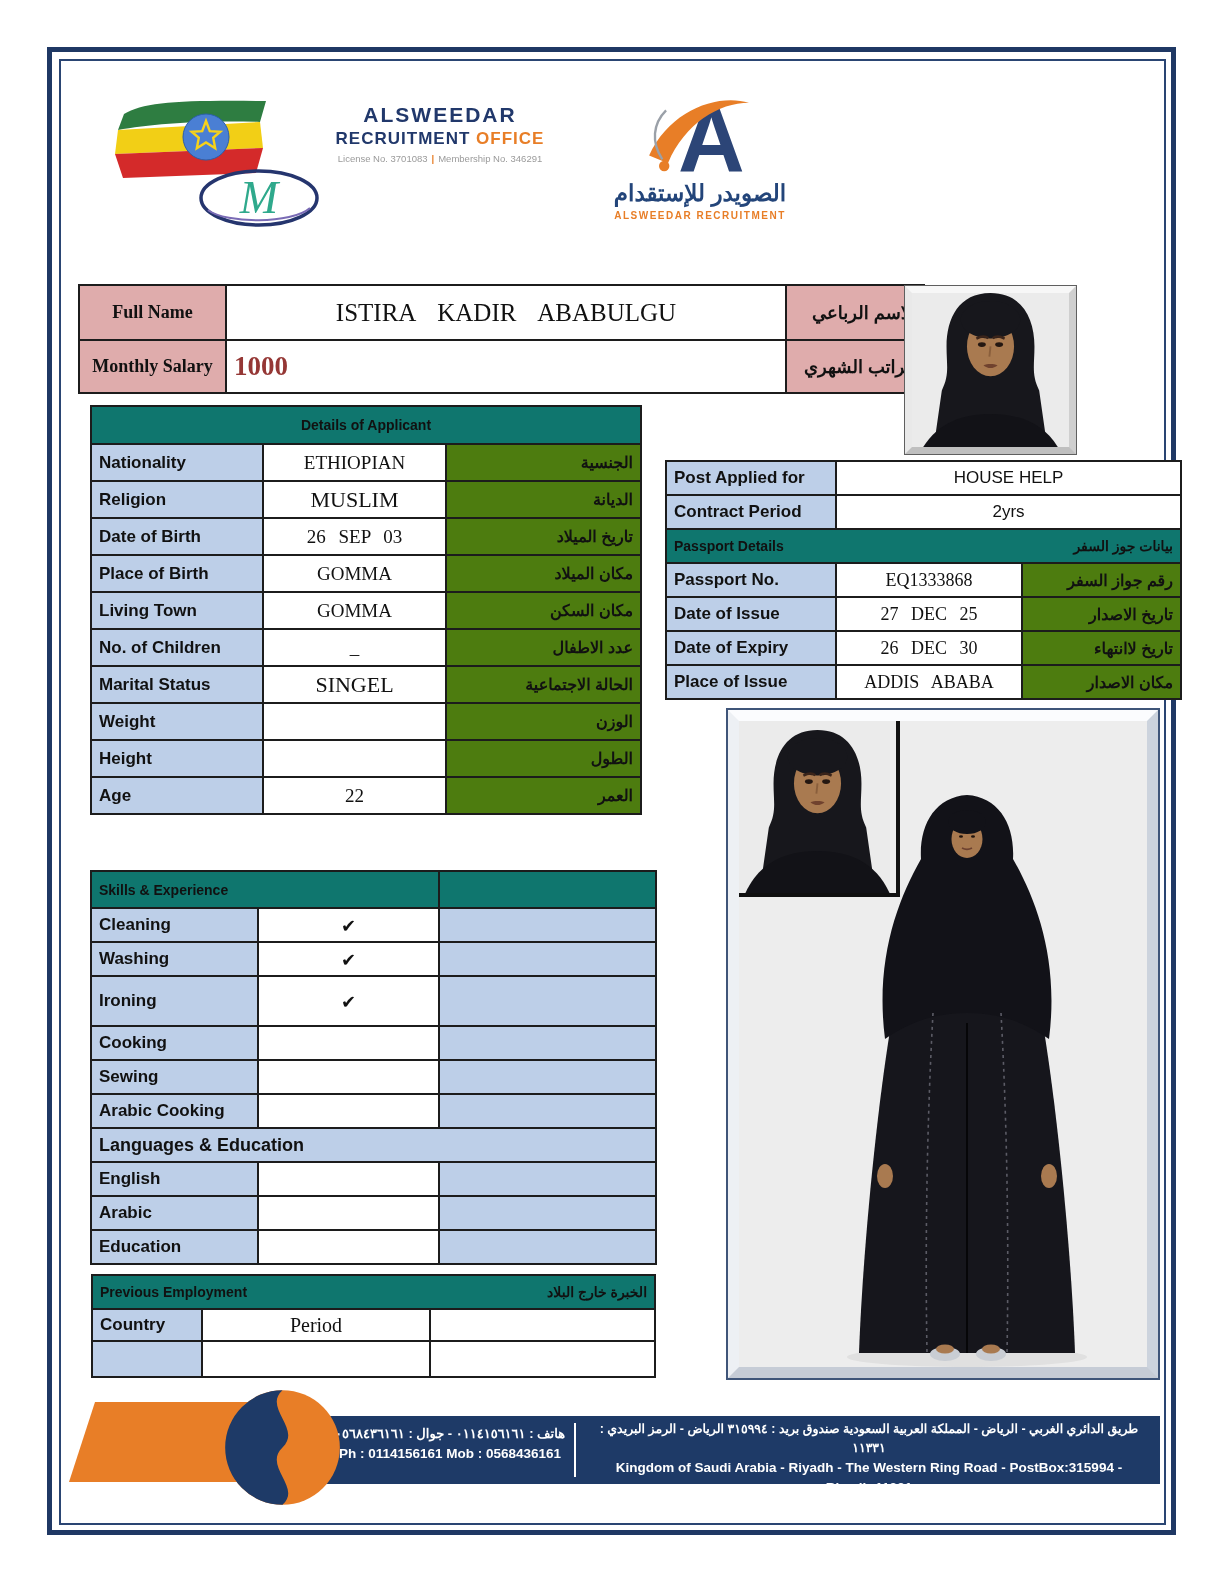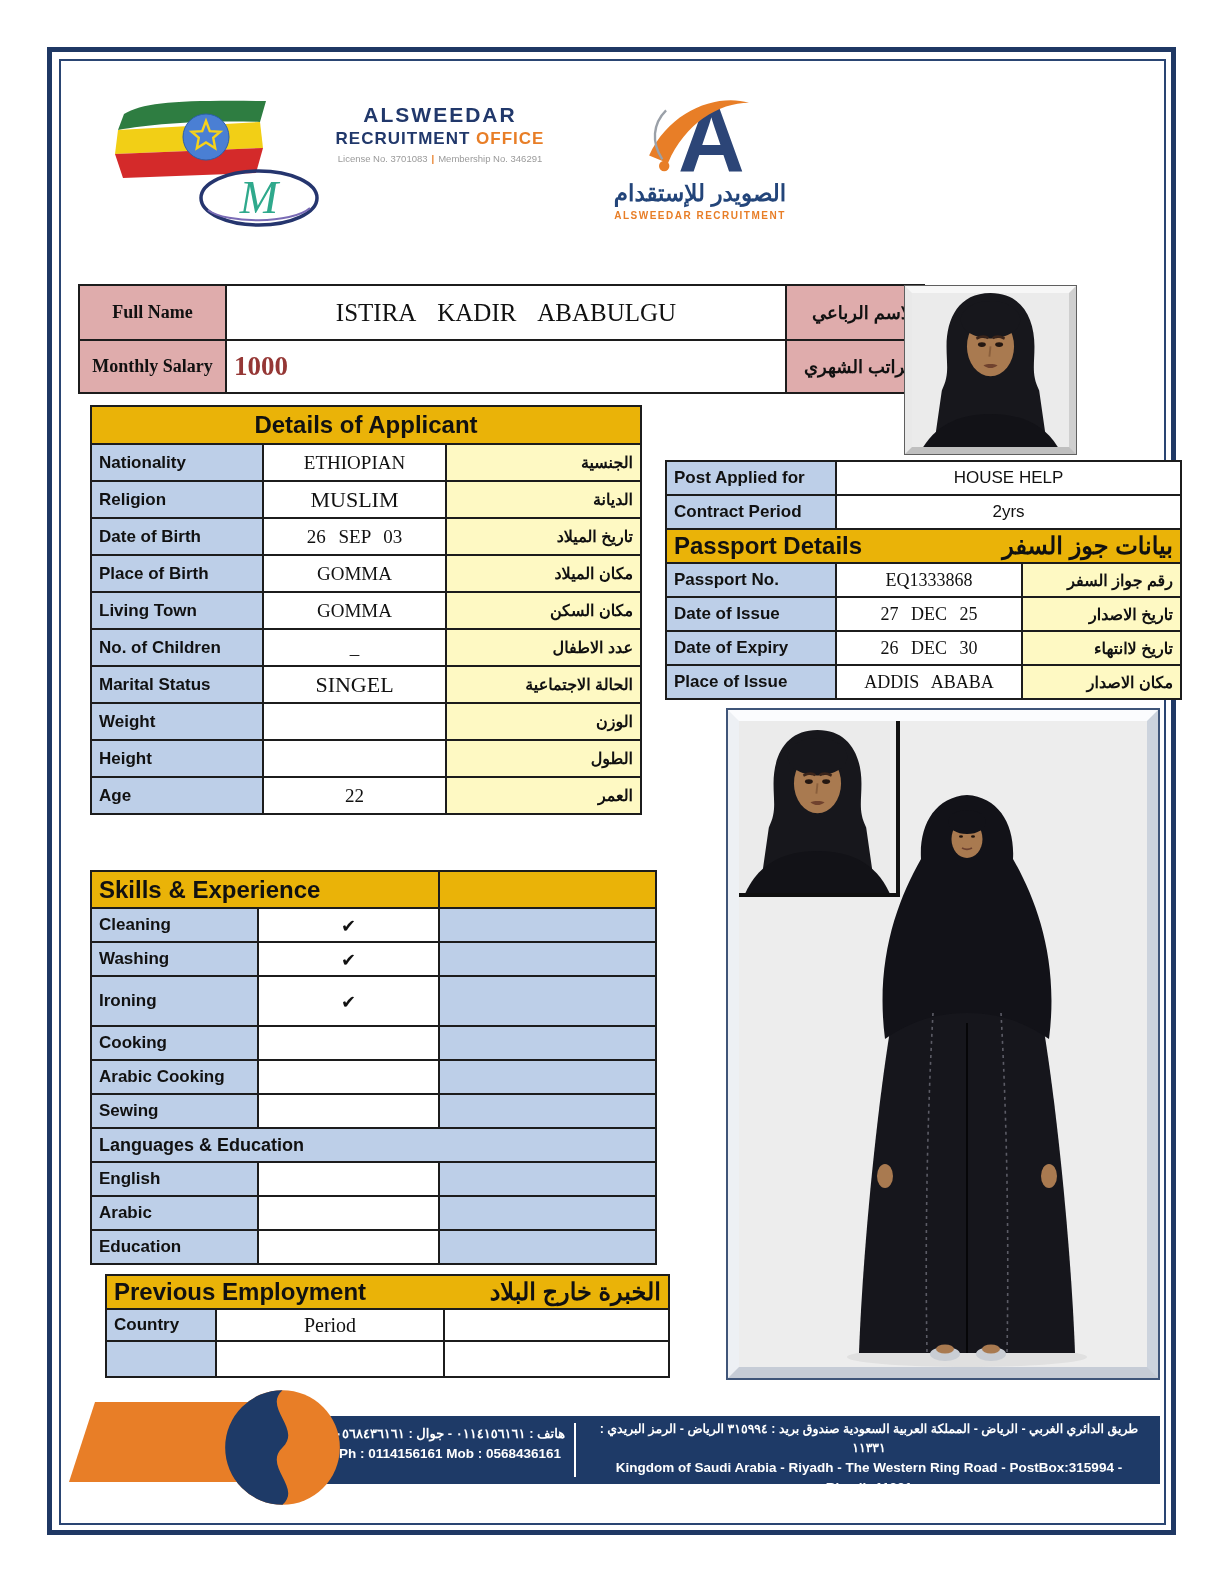--- a/index.html
+++ b/index.html
@@ -6,26 +6,26 @@
   .canvas{position:relative;width:1224px;height:1584px;background:#ffffff;overflow:hidden;
           font-family:"Liberation Sans",sans-serif;color:#111;}
   
   .border-outer{position:absolute;left:47px;top:47px;width:1119px;height:1478px;border:5px solid #1f3864;}
   .border-inner{position:absolute;left:59px;top:59px;width:1103px;height:1462px;border:2px solid #2a4573;}
 
   
   .tbl{border-collapse:collapse;table-layout:fixed;margin-left:20px;}
   .tbl td{border:2px solid #1c1c1c;padding:0 7px;white-space:nowrap;overflow:hidden;vertical-align:middle;}
   .lbl{background:#bdcfe8;font-weight:bold;font-size:17px;}
-  .hdrblue{background:#eab308;font-weight:bold;font-size:24px;}
+  .hdrblue{background:#0f766e;font-weight:bold;font-size:14px;}
   .cellblue{background:#bdcfe8;}
   .white{background:#ffffff;}
   .serifval{font-family:"Liberation Serif",serif;font-size:19px;text-align:center;word-spacing:8px;}
   .sansval{font-size:17px;text-align:center;font-weight:normal;}
-  .arcell{background:#fef9c3;direction:rtl;text-align:right;font-weight:bold;font-size:16px;}
+  .arcell{background:#4d7c0f;direction:rtl;text-align:right;font-weight:bold;font-size:16px;}
   .check{font-size:18px;font-weight:bold;text-align:center;font-family:"DejaVu Sans",sans-serif;}
 
   
   .pinkcell{background:#dfacac;font-family:"Liberation Serif",serif;font-weight:bold;font-size:18px;text-align:center;}
   .pinkar{background:#dfacac;direction:rtl;text-align:right;font-weight:bold;font-size:18px;font-family:"Liberation Sans",sans-serif;}
   .namecell{font-family:"Liberation Serif",serif;font-size:25px;text-align:center;word-spacing:16px;}
   .salarycell{font-family:"Liberation Serif",serif;font-size:27px;font-weight:bold;color:#953735;text-align:left;}
 
   
   .officeblock{position:absolute;left:285px;top:103px;width:310px;text-align:center;}
@@ -283,51 +283,51 @@
       <td class="lbl">Ironing</td>
       <td class="white check">✔</td>
       <td class="cellblue"></td>
     </tr>
     <tr style="height:34px">
       <td class="lbl">Cooking</td>
       <td class="white check"></td>
       <td class="cellblue"></td>
     </tr>
     <tr style="height:34px">
+      <td class="lbl">Sewing</td>
+      <td class="white check"></td>
+      <td class="cellblue"></td>
+    </tr>
+    <tr style="height:34px">
       <td class="lbl">Arabic Cooking</td>
       <td class="white check"></td>
       <td class="cellblue"></td>
     </tr>
     <tr style="height:34px">
-      <td class="lbl">Sewing</td>
-      <td class="white check"></td>
-      <td class="cellblue"></td>
-    </tr>
-    <tr style="height:34px">
       <td class="lbl" colspan="3" style="font-size:18px">Languages &amp; Education</td>
     </tr>
     <tr style="height:34px">
       <td class="lbl">English</td>
       <td class="white"></td>
       <td class="cellblue"></td>
     </tr>
     <tr style="height:34px">
       <td class="lbl">Arabic</td>
       <td class="white"></td>
       <td class="cellblue"></td>
     </tr>
     <tr style="height:34px">
       <td class="lbl">Education</td>
       <td class="white"></td>
       <td class="cellblue"></td>
     </tr>
   </tbody>
     </table>
 
-  <table class="tbl abs" style="left:85px;top:1274px;width:563px;">
+  <table class="tbl abs" style="left:71px;top:1274px;width:563px;">
     <colgroup>
         <col style="width:110px">
         <col style="width:228px">
         <col style="width:225px">
       </colgroup>
     <tbody>
         <tr style="height:34px">
       <td class="hdrblue" colspan="3">
         <div style="display:flex;justify-content:space-between;align-items:center;">
           <span>Previous Employment</span>

